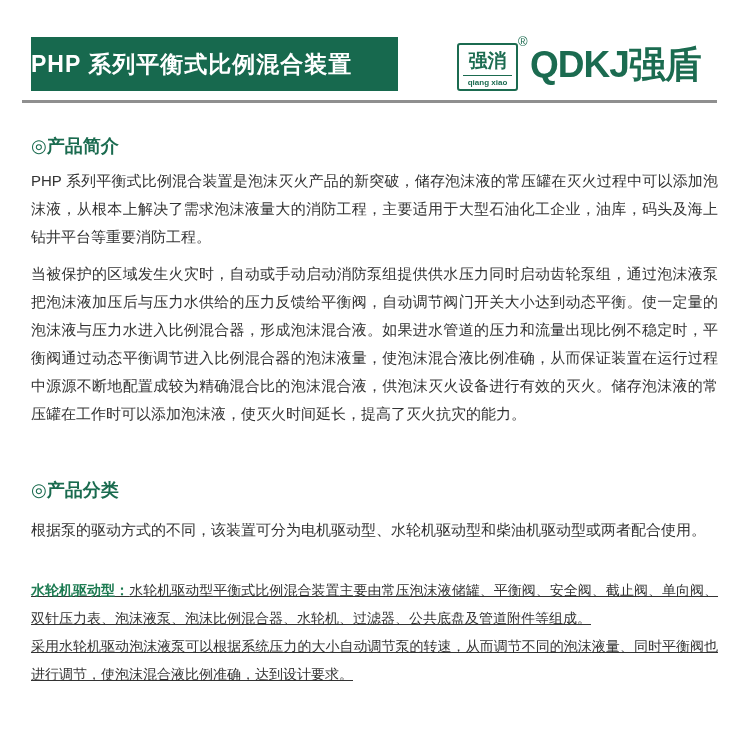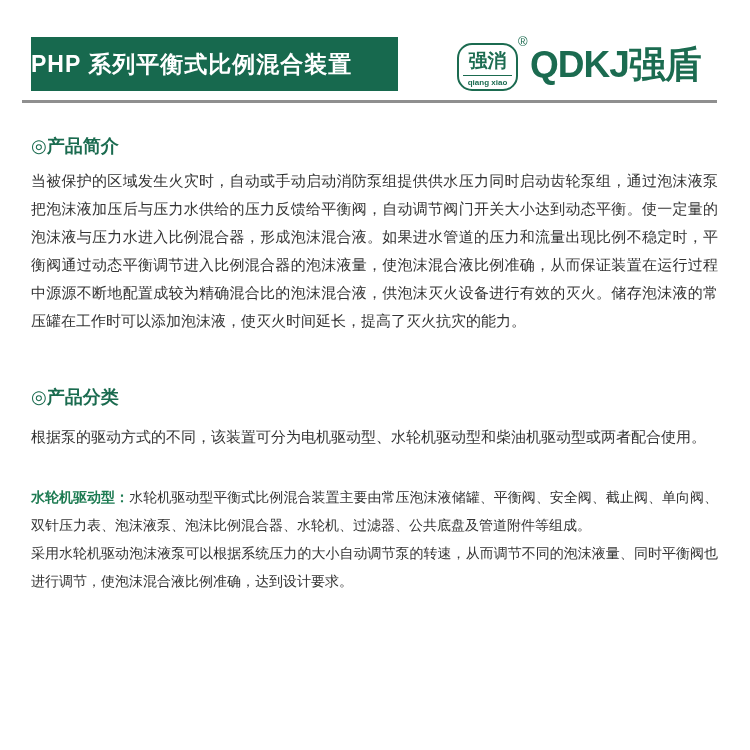--- a/index.html
+++ b/index.html
@@ -39,21 +39,21 @@
     white-space: nowrap;
   }
   .badge {
     position: absolute;
     left: 457px;
     top: 43px;
     width: 61px;
     height: 48px;
     box-sizing: border-box;
     border: 2px solid #1b6b50;
-    border-radius: 15px;
+    border-radius: 3px;
     text-align: center;
     background: #ffffff;
   }
   .badge-cn {
     font-size: 19px;
     font-weight: bold;
     color: #1b6b50;
     line-height: 28px;
     border-bottom: 1px solid #1b6b50;
     margin: 2px 4px 0 4px;
@@ -120,20 +120,21 @@
     line-height: 28px;
     text-align: justify;
   }
   .p3 { margin-top: 14px; }
   .class-block {
     margin: 0;
     color: #333333;
     font-size: 14px;
     line-height: 28px;
     text-align: justify;
+    text-decoration: underline;
   }
   .cb1 { margin-top: 32px; }
   .class-label {
     color: #1d7b52;
     font-weight: bold;
   }
 </style>
 </head>
 <body>
 
@@ -150,20 +151,21 @@
     </div>
     <span class="reg">®</span>
     <div class="brand-text">QDKJ强盾</div>
 
     <div class="separator"></div>
   </div>
 
   <div class="content">
 
     <h2 class="sec-heading h1">◎产品简介</h2>
+    <p class="body-p">PHP 系列平衡式比例混合装置是泡沫灭火产品的新突破，储存泡沫液的常压罐在灭火过程中可以添加泡沫液，从根本上解决了需求泡沫液量大的消防工程，主要适用于大型石油化工企业，油库，码头及海上钻井平台等重要消防工程。</p>
 
     <p class="body-p">当被保护的区域发生火灾时，自动或手动启动消防泵组提供供水压力同时启动齿轮泵组，通过泡沫液泵把泡沫液加压后与压力水供给的压力反馈给平衡阀，自动调节阀门开关大小达到动态平衡。使一定量的泡沫液与压力水进入比例混合器，形成泡沫混合液。如果进水管道的压力和流量出现比例不稳定时，平衡阀通过动态平衡调节进入比例混合器的泡沫液量，使泡沫混合液比例准确，从而保证装置在运行过程中源源不断地配置成较为精确混合比的泡沫混合液，供泡沫灭火设备进行有效的灭火。储存泡沫液的常压罐在工作时可以添加泡沫液，使灭火时间延长，提高了灭火抗灾的能力。</p>
 
     <h2 class="sec-heading h3">◎产品分类</h2>
     <p class="body-p p3">根据泵的驱动方式的不同，该装置可分为电机驱动型、水轮机驱动型和柴油机驱动型或两者配合使用。</p>
 
     <p class="class-block cb1"><span class="class-label">水轮机驱动型：</span><span>水轮机驱动型平衡式比例混合装置主要由常压泡沫液储罐、平衡阀、安全阀、截止阀、单向阀、双针压力表、泡沫液泵、泡沫比例混合器、水轮机、过滤器、公共底盘及管道附件等组成。</span><br>
       <span>采用水轮机驱动泡沫液泵可以根据系统压力的大小自动调节泵的转速，从而调节不同的泡沫液量、同时平衡阀也进行调节，使泡沫混合液比例准确，达到设计要求。</span>
     </p>
 

